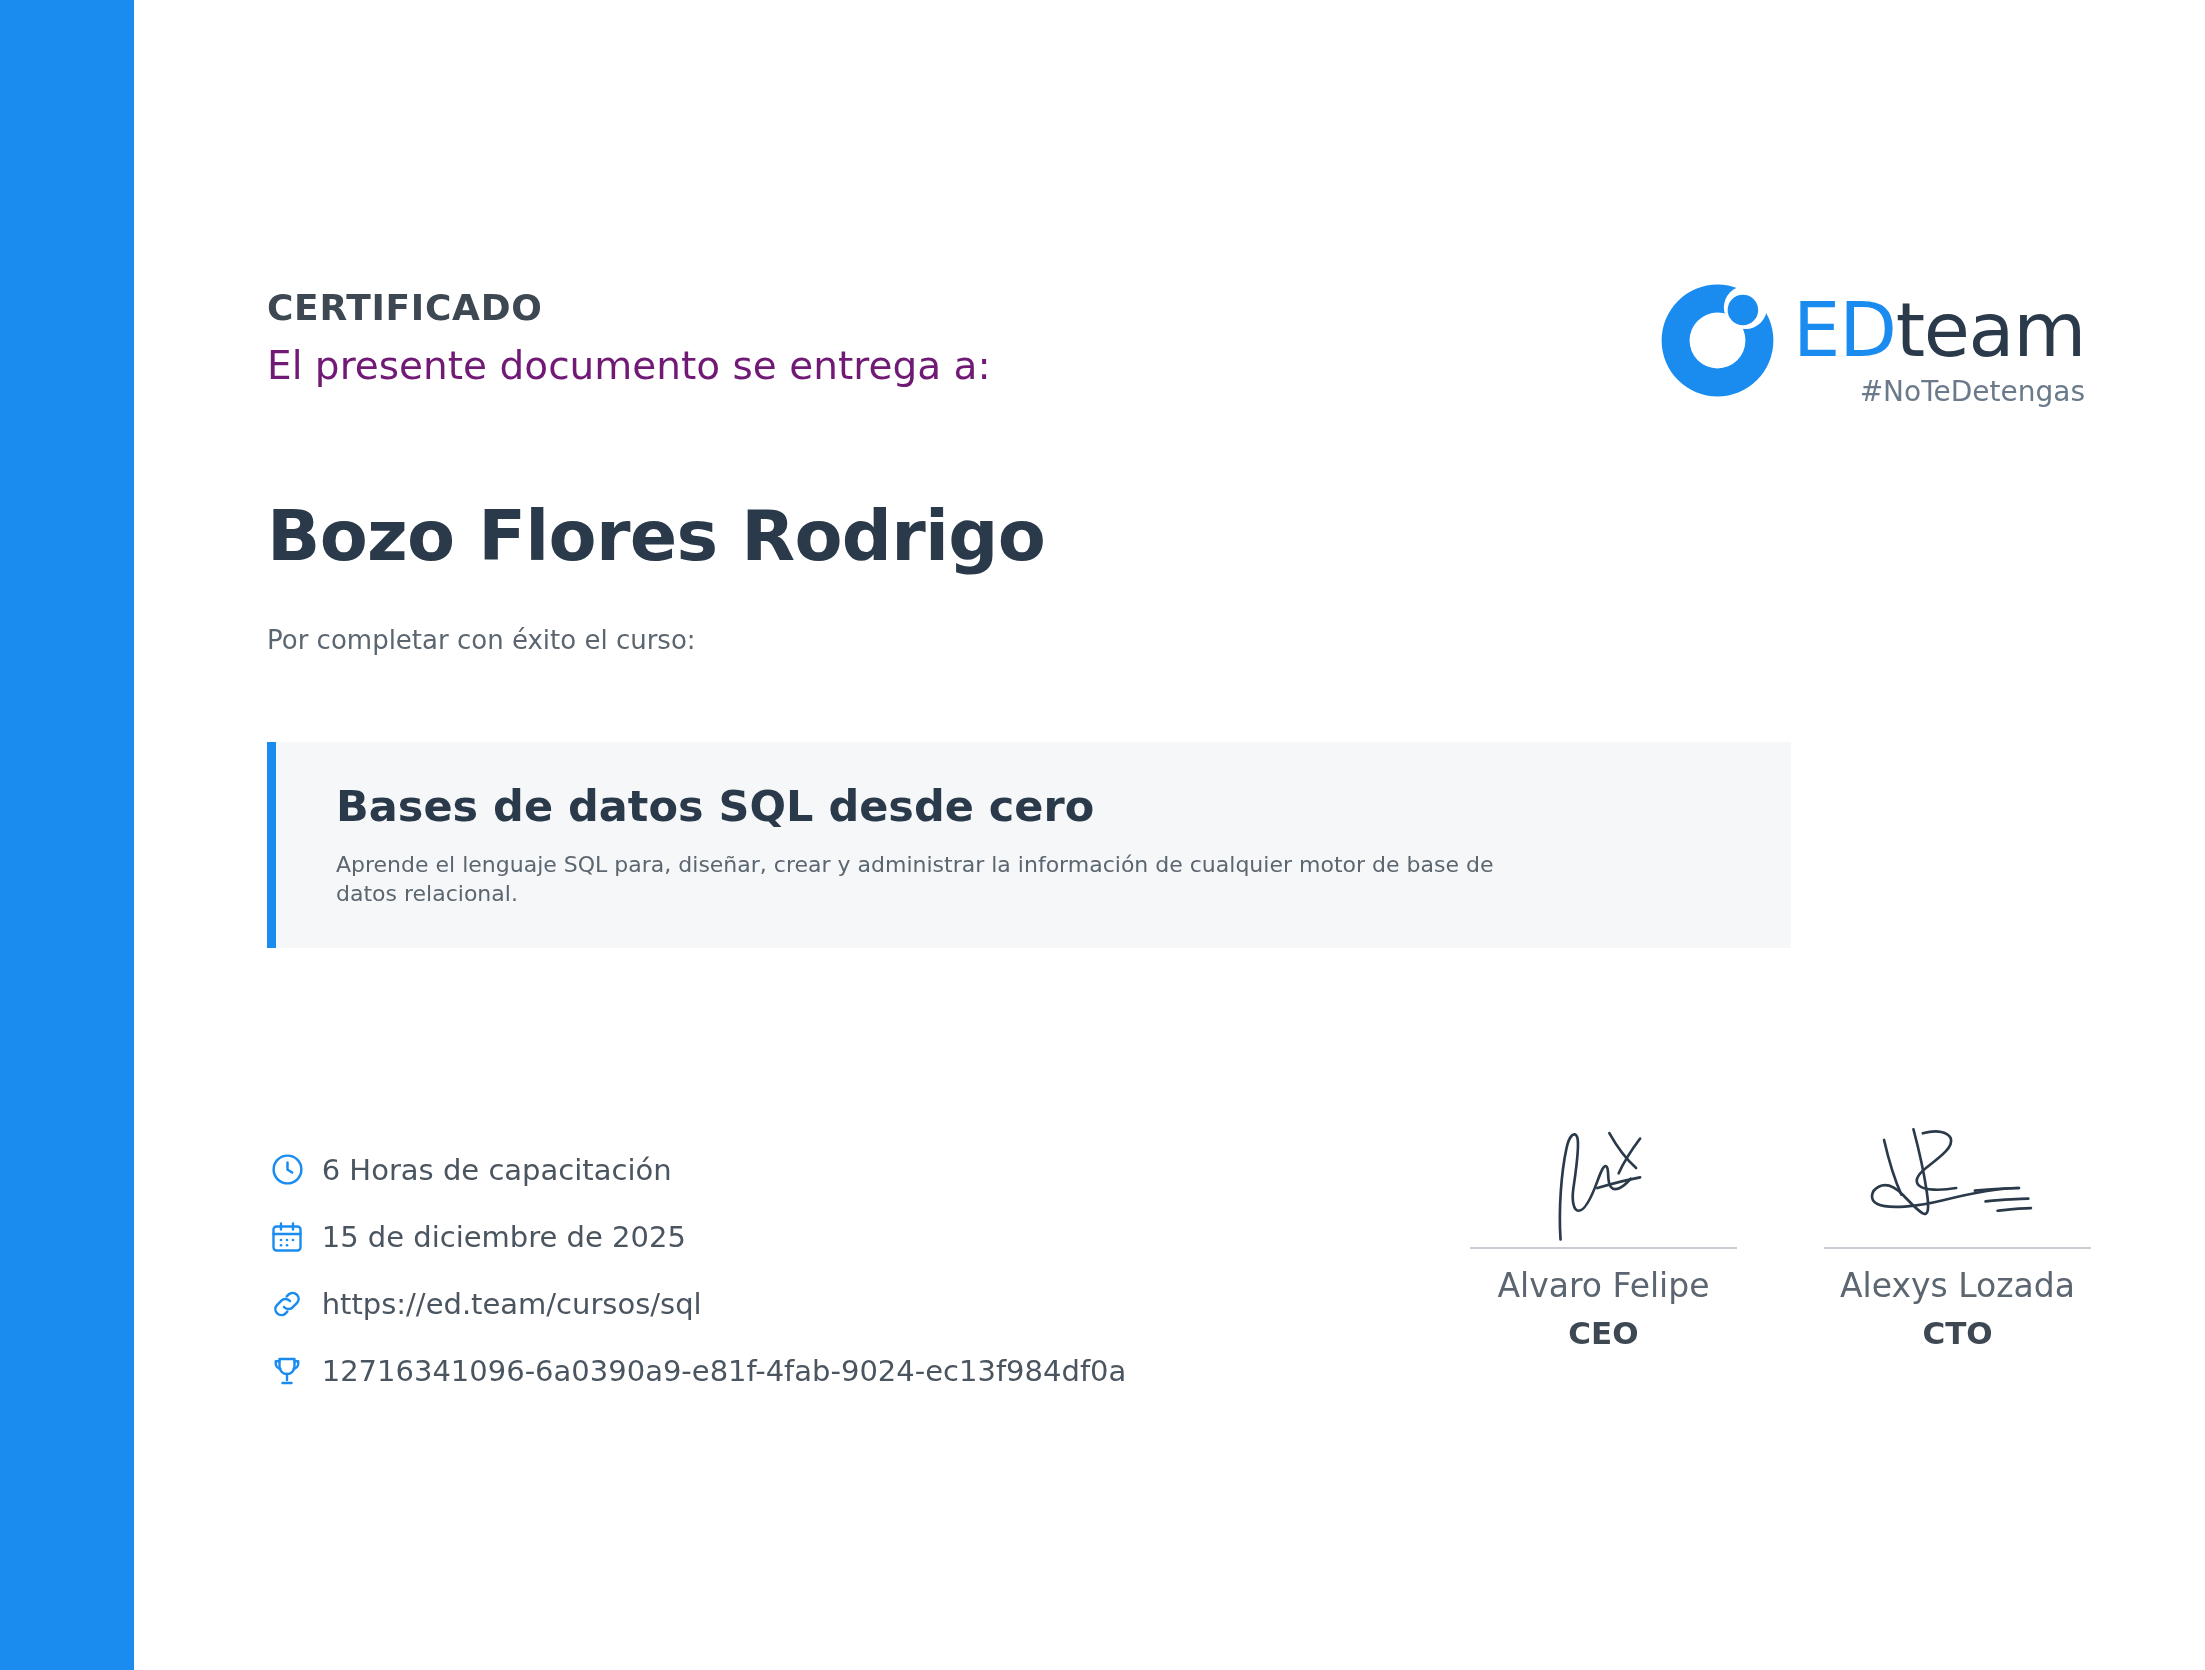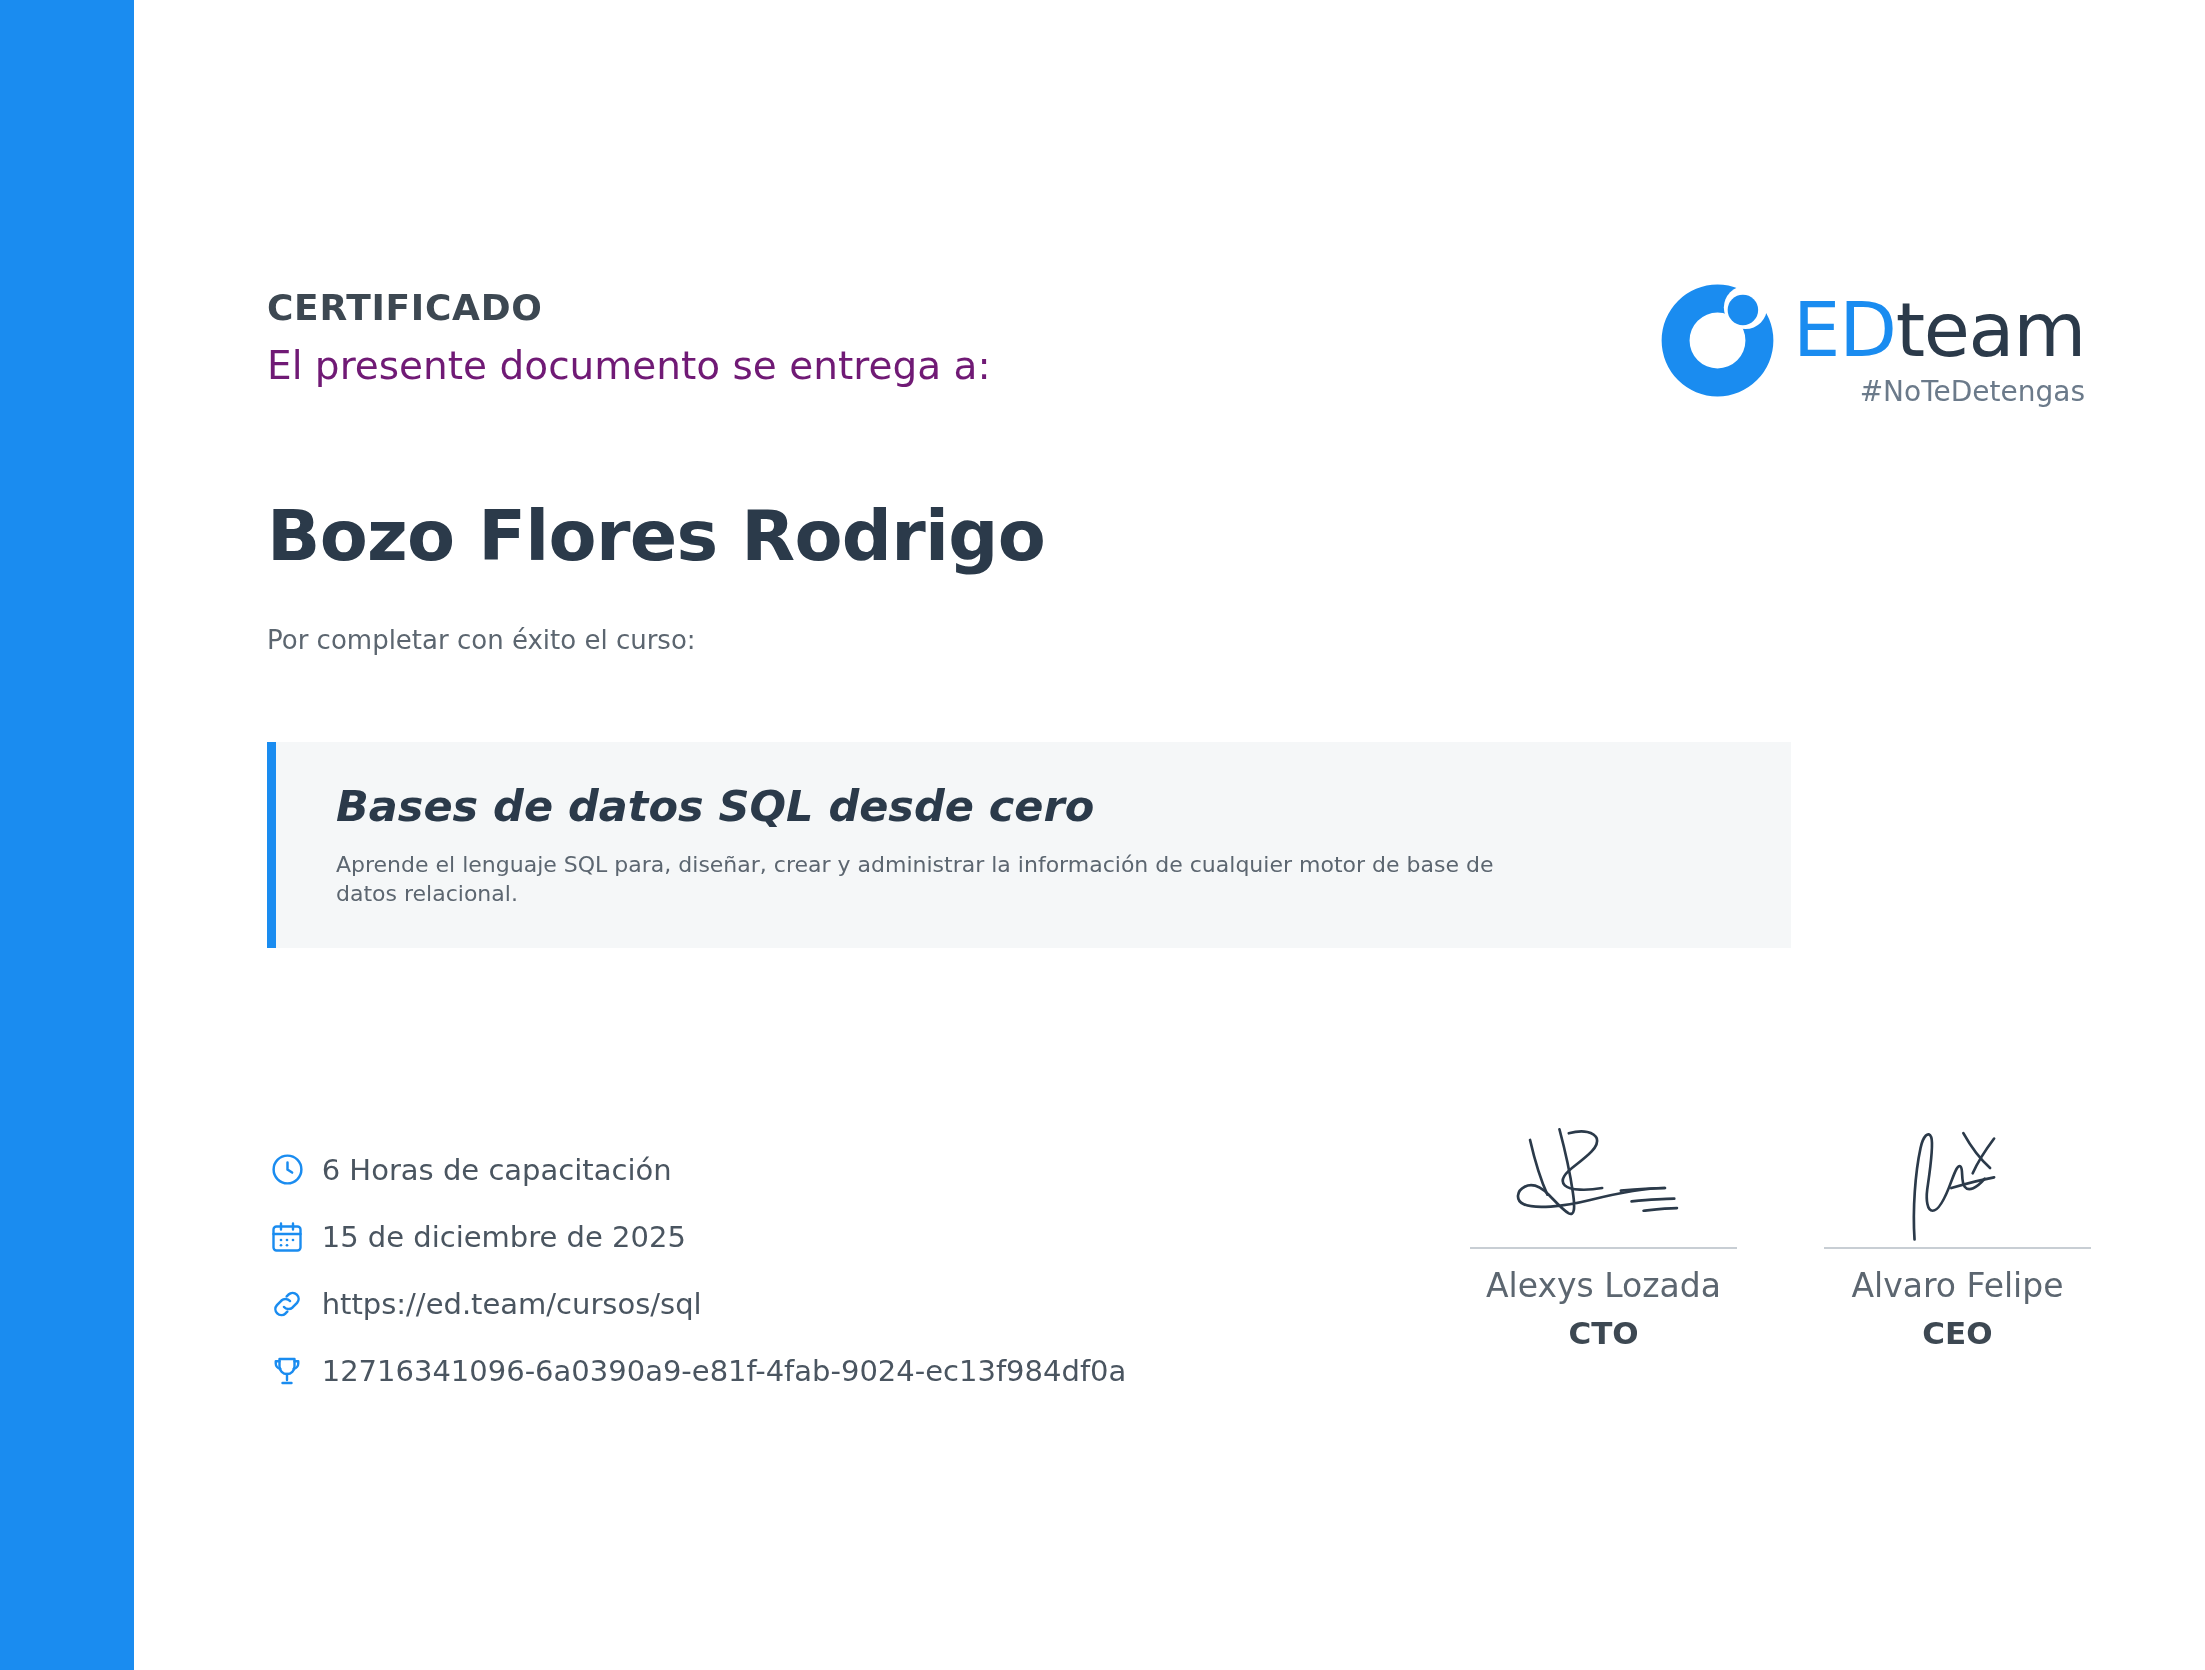--- a/index.html
+++ b/index.html
@@ -115,21 +115,20 @@
     width: 1524px;
     background: #f5f7f8;
     border-left: 9.4px solid #1a8cf0;
     box-sizing: border-box;
     padding: 39px 0 40px 60px;
   }
   .course-title {
     font-size: 43px;
     font-weight: bold;
     color: #2b3a4a;
-    font-style: italic;
   }
   .course-desc {
     margin-top: 18.7px;
     font-size: 22px;
     line-height: 1.32;
     color: #5c6670;
     max-width: 1203px;
   }
 
   
@@ -260,48 +259,48 @@
         </span>
         <span class="meta-text">12716341096-6a0390a9-e81f-4fab-9024-ec13f984df0a</span>
       </div>
 
     </div>
 
     <div class="signatures">
 
       <div class="sign-block">
         <div class="sign-img">
+          <svg width="214" height="134" viewBox="0 0 320 200" fill="none" stroke="#2b3a4a" stroke-width="4" stroke-linecap="round" stroke-linejoin="round">
+            <path d="M95 195 C92 150 96 95 104 58 C108 40 116 32 120 42 C124 54 118 92 114 120 C112 136 114 152 122 152 C132 152 142 130 150 108 C156 92 160 82 164 86 C168 90 164 108 170 116 C176 124 188 118 200 104"></path>
+            <path d="M168 36 C178 54 192 74 208 88"></path>
+            <path d="M214 44 C202 60 190 78 182 96"></path>
+            <path d="M150 118 C170 112 192 106 214 102"></path>
+          </svg>
+        </div>
+        <div class="sign-line"></div>
+        <div class="sign-name">Alvaro Felipe</div>
+        <div class="sign-role">CEO</div>
+      </div>
+
+      <div class="sign-block">
+        <div class="sign-img">
           <svg width="227" height="134" viewBox="0 0 340 200" fill="none" stroke="#2b3a4a" stroke-width="4" stroke-linecap="round" stroke-linejoin="round">
             <path d="M60 46 C66 72 76 106 86 128"></path>
             <path d="M104 30 C112 60 120 96 124 124 C128 150 126 160 118 156 C108 150 96 136 88 128 C76 116 64 110 52 116 C40 122 38 136 50 142 C66 150 110 146 150 136 C190 126 230 118 262 118"></path>
             <path d="M118 36 C140 30 156 34 160 44 C164 56 146 70 128 84 C112 96 104 106 112 114 C120 122 146 122 168 118"></path>
             <path d="M196 122 C216 120 240 118 262 118"></path>
             <path d="M212 138 C234 136 256 134 276 134"></path>
             <path d="M230 152 C248 150 264 148 280 148"></path>
           </svg>
         </div>
         <div class="sign-line"></div>
         <div class="sign-name">Alexys Lozada</div>
         <div class="sign-role">CTO</div>
       </div>
 
-      <div class="sign-block">
-        <div class="sign-img">
-          <svg width="214" height="134" viewBox="0 0 320 200" fill="none" stroke="#2b3a4a" stroke-width="4" stroke-linecap="round" stroke-linejoin="round">
-            <path d="M95 195 C92 150 96 95 104 58 C108 40 116 32 120 42 C124 54 118 92 114 120 C112 136 114 152 122 152 C132 152 142 130 150 108 C156 92 160 82 164 86 C168 90 164 108 170 116 C176 124 188 118 200 104"></path>
-            <path d="M168 36 C178 54 192 74 208 88"></path>
-            <path d="M214 44 C202 60 190 78 182 96"></path>
-            <path d="M150 118 C170 112 192 106 214 102"></path>
-          </svg>
-        </div>
-        <div class="sign-line"></div>
-        <div class="sign-name">Alvaro Felipe</div>
-        <div class="sign-role">CEO</div>
-      </div>
-
     </div>
 
   </div>
 
   <div class="logo-block">
     <div class="logo-mark">
       <svg width="127" height="127" viewBox="0 0 100 100">
         <path d="M50 6 A44 44 0 1 0 94 50 A44 44 0 0 0 50 6 Z M50 28 A22 22 0 1 1 28 50 A22 22 0 0 1 50 28 Z" fill="#1a8cf0" fill-rule="evenodd"></path>
         <circle cx="72" cy="24" r="17" fill="#ffffff"></circle>
         <circle cx="70" cy="26" r="12" fill="#1a8cf0"></circle>

